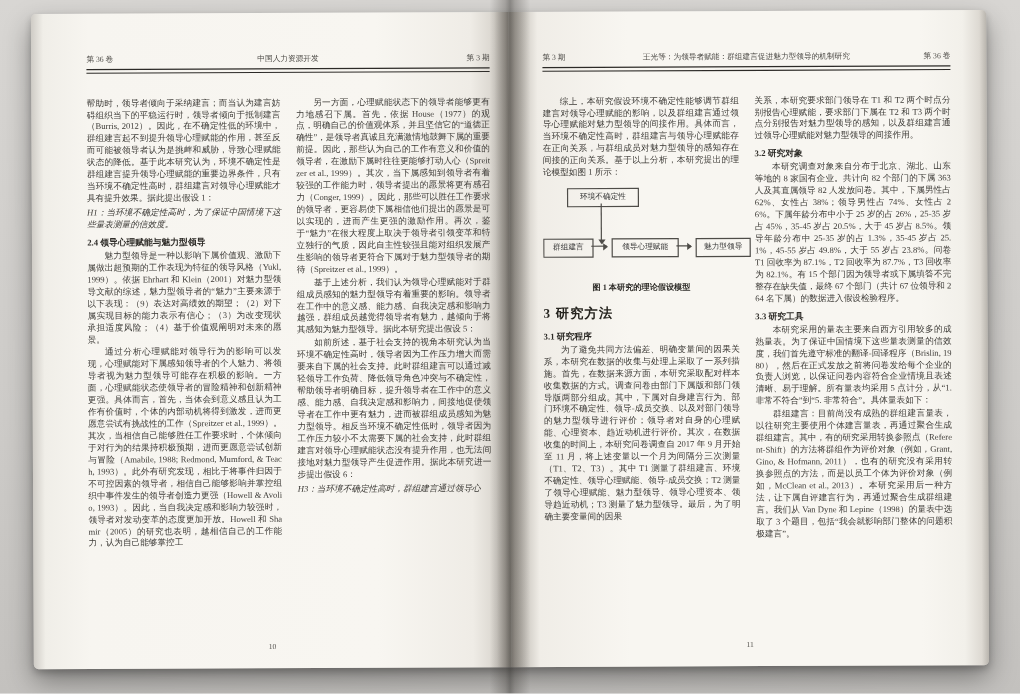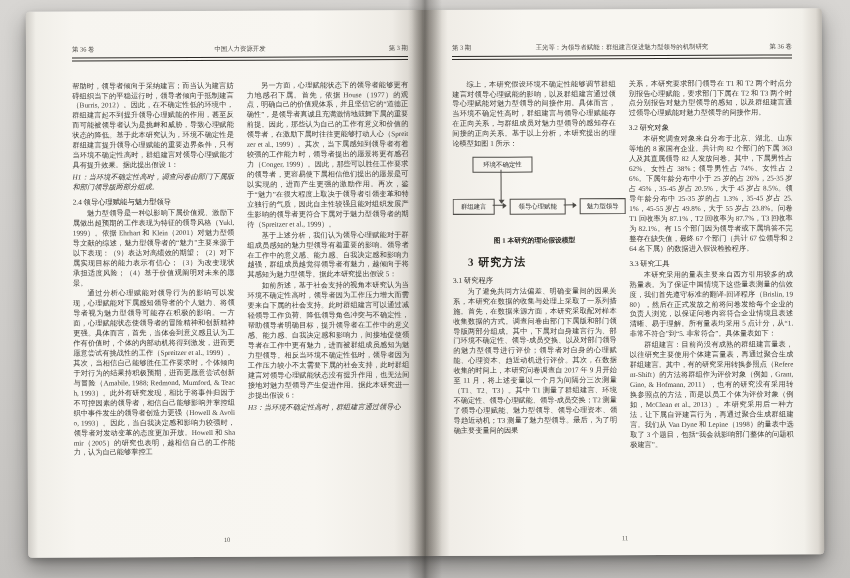--- a/index.html
+++ b/index.html
@@ -37,22 +37,22 @@
   .phead .hc { flex:1; text-align:center; }
   .phead .hr { flex:0 0 60px; text-align:right; }
   .rule { margin-top:3px; border-top:1.8px solid #2c2a27; border-bottom:0.8px solid #2c2a27; height:1.6px; }
 
   .cols { display:flex; gap:13px; margin-top:21px; height:438px; overflow:hidden; }
   .col { flex:1; min-width:0; font-size:7.2px; line-height:1.38; color:#3c3a36;
          text-align:justify; word-break:break-all; }
   .col p { margin:0 0 1px 0; text-indent:2em; }
   .col p.cont { text-indent:0; }
   .hyp { font-style:italic; color:#3a3834; margin:2px 0 2px 0 !important; }
-  .sec { font-size:7.3px; font-weight:normal; color:#2d2b27; margin:4px 0 2px 0; text-indent:0; }
-  .bighead { font-size:11px; font-weight:bold; color:#26241f; margin:9px 0 6px 15px; text-indent:0; letter-spacing:1px; }
+  .sec { font-size:7.3px; font-weight:bold; color:#2d2b27; margin:4px 0 2px 0; text-indent:0; }
+  .bighead { font-size:11px; font-weight:bold; color:#26241f; margin:9px 0 6px 0; text-indent:0; letter-spacing:1px; }
 
   .figwrap { margin:7px 0 5px 0; }
   .fig { position:relative; width:172px; height:74px; margin:0 auto; }
   .fbox { position:absolute; border:1px solid #4e4c48; color:#333; font-size:6.4px;
           line-height:1; padding:3.5px 0; text-align:center; background:transparent; text-indent:0; }
   .fb-env { left:20px; top:0;    width:58px; }
   .fb-iv  { left:0;    top:42px; width:40px; }
   .fb-med { left:57px; top:42px; width:54px; }
   .fb-dv  { left:127px;top:42px; width:44px; }
   .harrow { position:absolute; height:1px; background:#4e4c48; }
@@ -80,21 +80,21 @@
       <div class="phead">
         <span class="hl">第 36 卷</span>
         <span class="hc">中国人力资源开发</span>
         <span class="hr">第 3 期</span>
       </div>
       <div class="rule"></div>
 
       <div class="cols">
         <div class="col">
           <p class="cont">帮助时，领导者倾向于采纳建言；而当认为建言妨碍组织当下的平稳运行时，领导者倾向于抵制建言（Burris, 2012）。因此，在不确定性低的环境中，群组建言起不到提升领导心理赋能的作用，甚至反而可能被领导者认为是挑衅和威胁，导致心理赋能状态的降低。基于此本研究认为，环境不确定性是群组建言提升领导心理赋能的重要边界条件，只有当环境不确定性高时，群组建言对领导心理赋能才具有提升效果。据此提出假设 1：</p>
-          <p class="hyp cont">H1：当环境不确定性高时，调查问卷由部门下属版和部门领导版两部分组成。</p>
+          <p class="hyp cont">H1：当环境不确定性高时，为了保证中国情境下这些量表测量的信效度。</p>
           <div class="sec">2.4 领导心理赋能与魅力型领导</div>
           <p>魅力型领导是一种以影响下属价值观、激励下属做出超预期的工作表现为特征的领导风格（Yukl, 1999）。依据 Ehrhart 和 Klein（2001）对魅力型领导文献的综述，魅力型领导者的“魅力”主要来源于以下表现：（9）表达对高绩效的期望；（2）对下属实现目标的能力表示有信心；（3）为改变现状承担适度风险；（4）基于价值观阐明对未来的愿景。</p>
           <p>通过分析心理赋能对领导行为的影响可以发现，心理赋能对下属感知领导者的个人魅力、将领导者视为魅力型领导可能存在积极的影响。一方面，心理赋能状态使领导者的冒险精神和创新精神更强。具体而言，首先，当体会到意义感且认为工作有价值时，个体的内部动机将得到激发，进而更愿意尝试有挑战性的工作（Spreitzer et al., 1999）。其次，当相信自己能够胜任工作要求时，个体倾向于对行为的结果持积极预期，进而更愿意尝试创新与冒险（Amabile, 1988; Redmond, Mumford, &amp; Teach, 1993）。此外有研究发现，相比于将事件归因于不可控因素的领导者，相信自己能够影响并掌控组织中事件发生的领导者创造力更强（Howell &amp; Avolio, 1993）。因此，当自我决定感和影响力较强时，领导者对发动变革的态度更加开放。Howell 和 Shamir（2005）的研究也表明，越相信自己的工作能力，认为自己能够掌控工</p>
         </div>
         <div class="col">
           <p>另一方面，心理赋能状态下的领导者能够更有力地感召下属。首先，依据 House（1977）的观点，明确自己的价值观体系，并且坚信它的“道德正确性”，是领导者真诚且充满激情地鼓舞下属的重要前提。因此，那些认为自己的工作有意义和价值的领导者，在激励下属时往往更能够打动人心（Spreitzer et al., 1999）。其次，当下属感知到领导者有着较强的工作能力时，领导者提出的愿景将更有感召力（Conger, 1999）。因此，那些可以胜任工作要求的领导者，更容易使下属相信他们提出的愿景是可以实现的，进而产生更强的激励作用。再次，鉴于“魅力”在很大程度上取决于领导者引领变革和特立独行的气质，因此自主性较强且能对组织发展产生影响的领导者更符合下属对于魅力型领导者的期待（Spreitzer et al., 1999）。</p>
           <p>基于上述分析，我们认为领导心理赋能对于群组成员感知的魅力型领导有着重要的影响。领导者在工作中的意义感、能力感、自我决定感和影响力越强，群组成员越觉得领导者有魅力，越倾向于将其感知为魅力型领导。据此本研究提出假设 5：</p>
           <p>如前所述，基于社会支持的视角本研究认为当环境不确定性高时，领导者因为工作压力增大而需要来自下属的社会支持。此时群组建言可以通过减轻领导工作负荷、降低领导角色冲突与不确定性，帮助领导者明确目标，提升领导者在工作中的意义感、能力感、自我决定感和影响力，间接地促使领导者在工作中更有魅力，进而被群组成员感知为魅力型领导。相反当环境不确定性低时，领导者因为工作压力较小不太需要下属的社会支持，此时群组建言对领导心理赋能状态没有提升作用，也无法间接地对魅力型领导产生促进作用。据此本研究进一步提出假设 6：</p>
           <p class="hyp cont">H3：当环境不确定性高时，群组建言通过领导心</p>
         </div>

